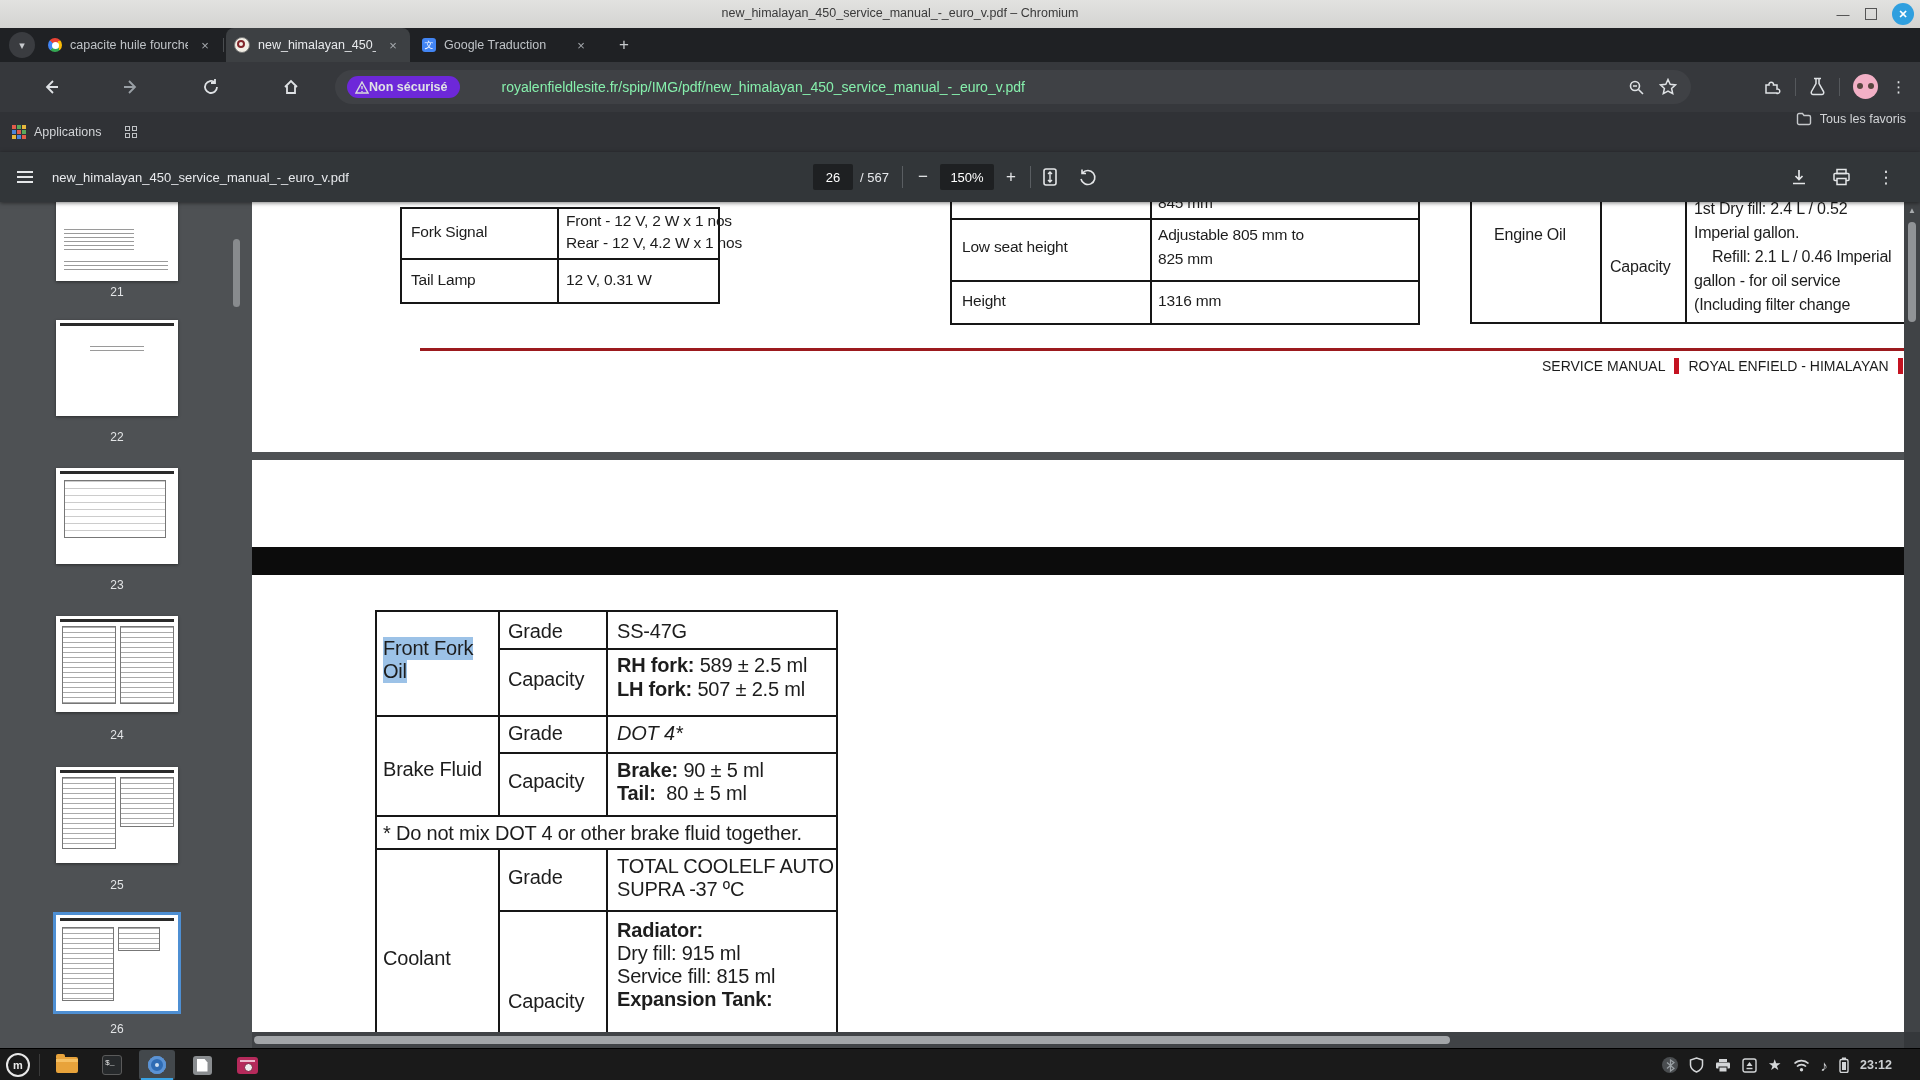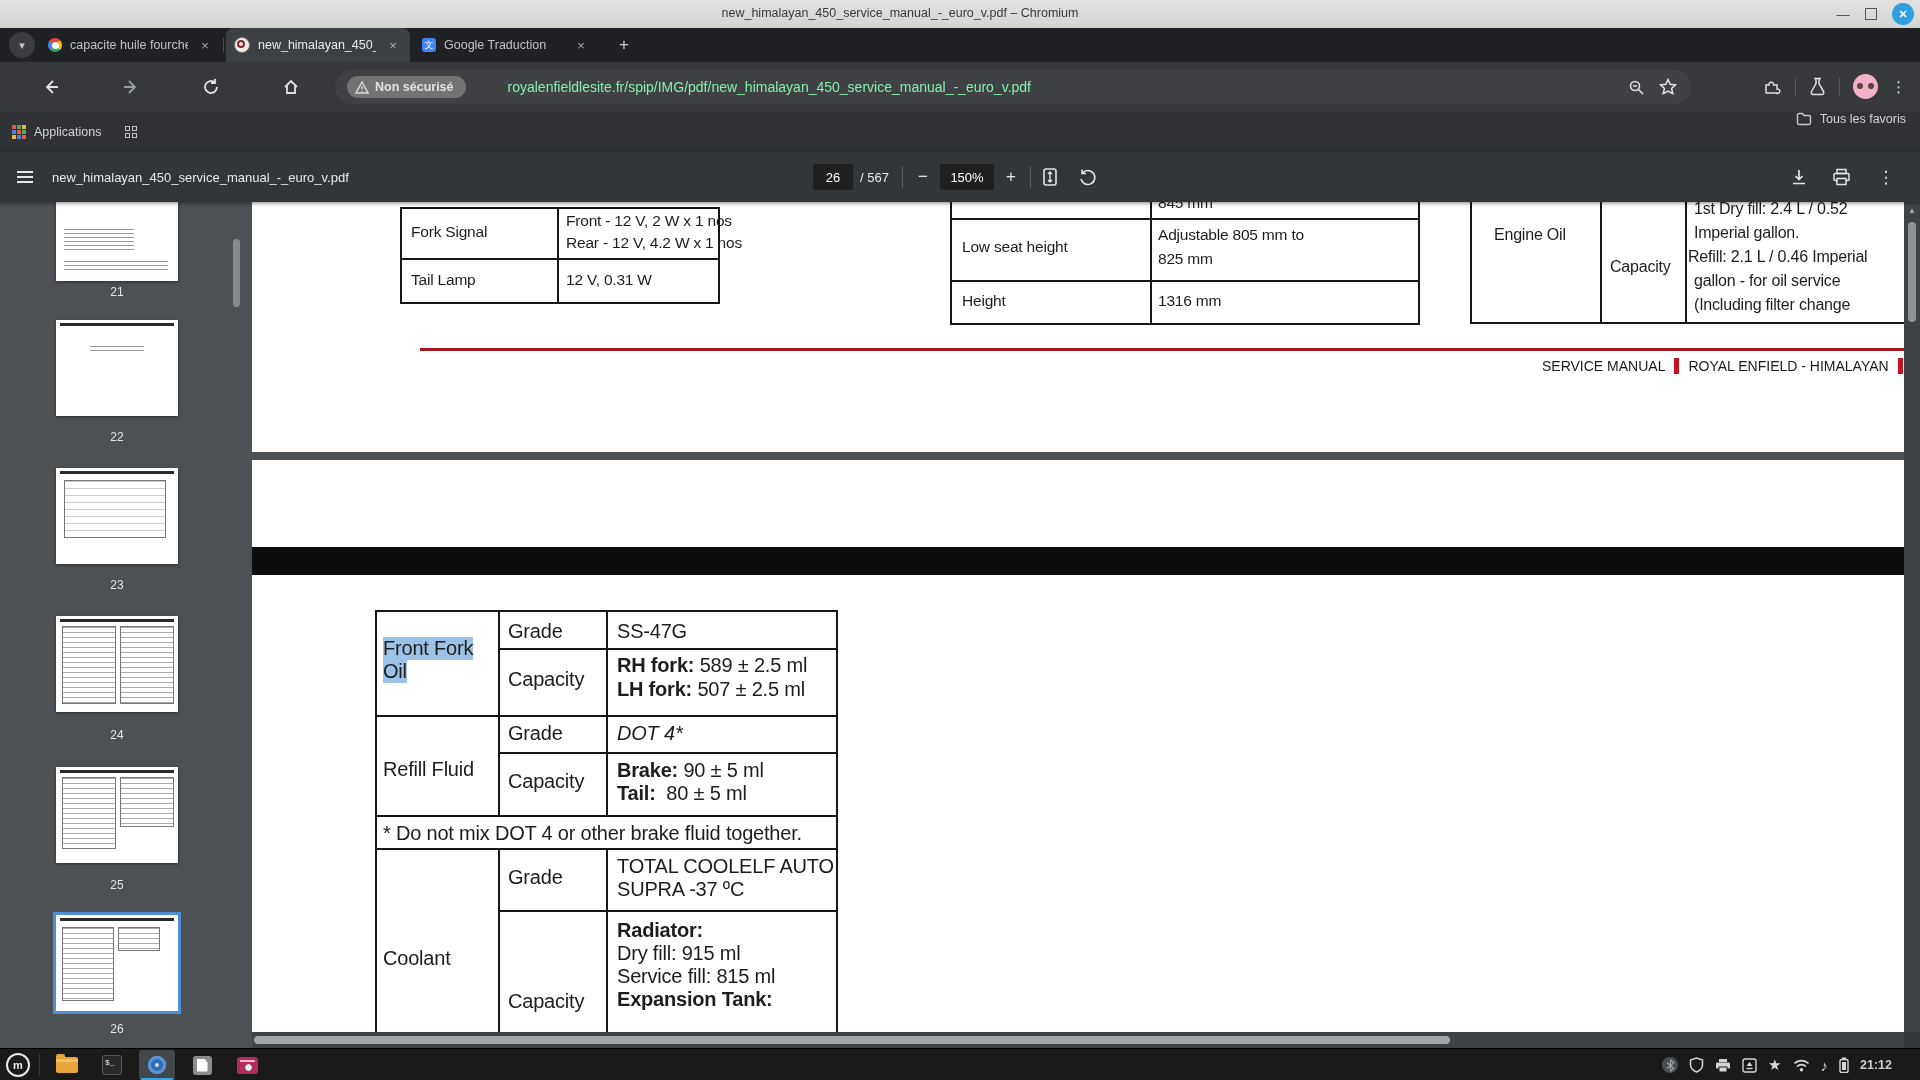--- a/index.html
+++ b/index.html
@@ -41,21 +41,21 @@
     border-radius:50%;border:2px solid #82262b;box-sizing:border-box;}
   .gt-fav{width:14px;height:14px;border-radius:3px;flex:none;background:#4285f4;color:#fff;
     font-size:9px;display:flex;align-items:center;justify-content:center;}
 
   
   .addrbar{position:absolute;left:0;top:62px;width:1920px;height:50px;background:#36383c;}
   .navicon{position:absolute;top:12px;width:26px;height:26px;display:flex;align-items:center;justify-content:center;}
   .omnibox{position:absolute;left:335px;top:8px;width:1356px;height:34px;border-radius:17px;
     background:#3f4145;display:flex;align-items:center;}
   .sec-chip{display:flex;align-items:center;margin-left:12px;padding:4px 12px 4px 8px;
-    border-radius:13px;background:#737373;color:#e0e2e5;font-size:12.5px;font-weight:bold;gap:6px;}
+    border-radius:13px;background:#6d28d9;color:#e0e2e5;font-size:12.5px;font-weight:bold;}
   .url-text{margin-left:42px;font-size:14px;color:#86efac;white-space:nowrap;}
   .omni-right{margin-left:auto;display:flex;align-items:center;gap:14px;margin-right:14px;}
   .toolbar-right{position:absolute;right:14px;top:12px;display:flex;align-items:center;gap:13px;}
   .tb-sep{width:1px;height:18px;background:#55585c;}
   .avatar{width:25px;height:25px;border-radius:50%;background:#f2b0c6;position:relative;}
   .avatar::after{content:"";position:absolute;left:4px;top:9px;width:6px;height:6px;border-radius:50%;
     background:#57463f;box-shadow:11px 0 0 #57463f;}
   .menu-dots{color:#dfe2e5;font-size:15px;}
 
   
@@ -392,21 +392,21 @@
           <span class="pdf-text sm" style="left:206px;top:118px;">1316 mm</span>
         </div>
 
         <div class="tbl" style="left:1218px;top:-30px;width:500px;height:152px;">
           <div class="vl" style="left:128px;top:0;bottom:0;"></div>
           <div class="vl" style="left:213px;top:0;bottom:0;"></div>
           <span class="pdf-text md" style="left:22px;top:52px;">Engine Oil</span>
           <span class="pdf-text md" style="left:138px;top:84px;">Capacity</span>
           <span class="pdf-text md" style="left:222px;top:26px;">1st Dry fill: 2.4 L / 0.52</span>
           <span class="pdf-text md" style="left:222px;top:50px;">Imperial gallon.</span>
-          <span class="pdf-text md" style="left:216px;top:74px;">Refill: 2.1 L / 0.46 Imperial</span>
+          <span class="pdf-text md" style="left:240px;top:74px;">Refill: 2.1 L / 0.46 Imperial</span>
           <span class="pdf-text md" style="left:222px;top:98px;">gallon - for oil service</span>
           <span class="pdf-text md" style="left:222px;top:122px;">(Including filter change</span>
         </div>
 
         <div class="red-rule" style="left:168px;top:146px;width:1484px;"></div>
         <div class="footer-line" style="top:156px;left:1290px;">
           <span>SERVICE MANUAL</span>
           <span class="red-bar"></span>
           <span>ROYAL ENFIELD - HIMALAYAN</span>
           <span class="red-bar"></span>
@@ -431,21 +431,21 @@
           <div class="vl" style="left:229px;top:238px;bottom:0;"></div>
 
           <span class="pdf-text sel" style="left:6px;top:25px;">Front Fork</span>
           <span class="pdf-text sel" style="left:6px;top:48px;">Oil</span>
           <span class="pdf-text" style="left:131px;top:8px;">Grade</span>
           <span class="pdf-text" style="left:240px;top:8px;">SS-47G</span>
           <span class="pdf-text" style="left:131px;top:56px;">Capacity</span>
           <span class="pdf-text" style="left:240px;top:42px;"><b>RH fork:</b><span> 589 ± 2.5 ml</span></span>
           <span class="pdf-text" style="left:240px;top:66px;"><b>LH fork:</b><span> 507 ± 2.5 ml</span></span>
 
-          <span class="pdf-text" style="left:6px;top:146px;">Refill Fluid</span>
+          <span class="pdf-text" style="left:6px;top:146px;">Brake Fluid</span>
           <span class="pdf-text" style="left:131px;top:110px;">Grade</span>
           <span class="pdf-text" style="left:240px;top:110px;font-style:italic;">DOT 4*</span>
           <span class="pdf-text" style="left:131px;top:158px;">Capacity</span>
           <span class="pdf-text" style="left:240px;top:147px;"><b>Brake:</b><span> 90 ± 5 ml</span></span>
           <span class="pdf-text" style="left:240px;top:170px;"><b>Tail:</b><span>  80 ± 5 ml</span></span>
 
           <span class="pdf-text" style="left:6px;top:210px;">* Do not mix DOT 4 or other brake fluid together.</span>
 
           <span class="pdf-text" style="left:6px;top:335px;">Coolant</span>
           <span class="pdf-text" style="left:131px;top:254px;">Grade</span>
@@ -528,17 +528,17 @@
           </svg>
       </span>
       <span class="tray-glyph" style="font-size:15px;">♪</span>
       <span>
         <svg width="10" height="16" viewBox="0 0 10 16">
             <rect x="3" y="0.5" width="4" height="2" fill="#d4d6d8"></rect>
             <rect x="1" y="2.5" width="8" height="13" rx="1.5" stroke="#d4d6d8" stroke-width="1.4" fill="none"></rect>
             <rect x="3" y="5" width="4" height="8" fill="#d4d6d8"></rect>
           </svg>
       </span>
-      <span class="clock">21:12</span>
+      <span class="clock">23:12</span>
     </div>
   </div>
 
 </div>
 
 </body></html>

